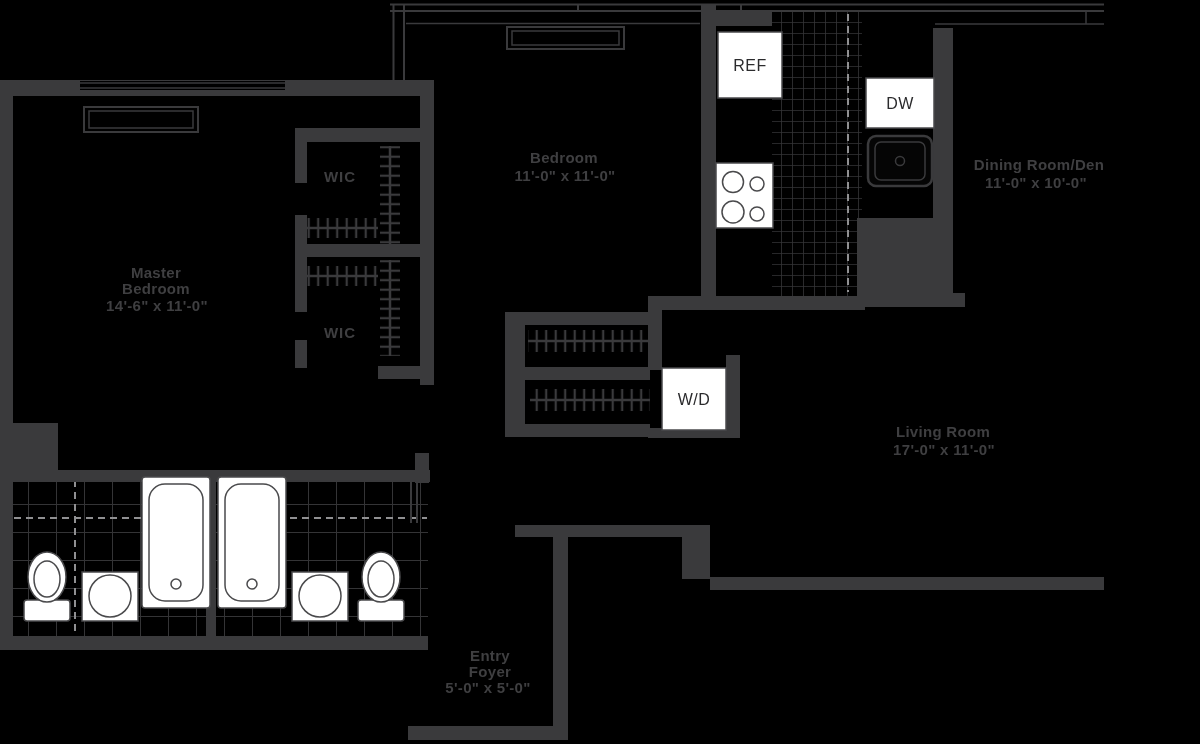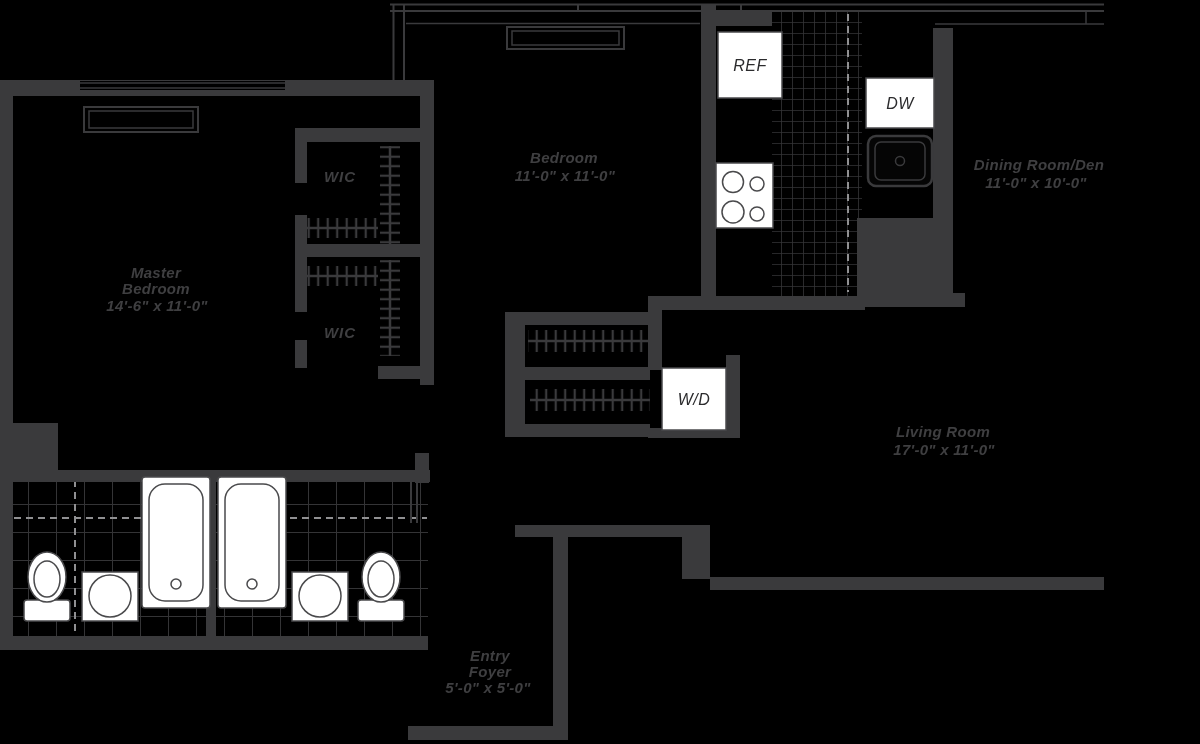--- a/index.html
+++ b/index.html
@@ -6,21 +6,21 @@
     --bg:#000000;
     --wall:#3a3a3c;
     --label:#3f3f41;
     --fixfill:#ffffff;
     --fixline:#4a4a4c;
     --tile:#343436;
     --dash:#909092;
     --fixtext:#2b2b2d;
   }
   html,body{margin:0;padding:0;background:var(--bg);}
-  .stage{width:1104px;height:744px;position:relative;background:var(--bg);overflow:hidden;font-style:italic;}
+  .stage{width:1104px;height:744px;position:relative;background:var(--bg);overflow:hidden;}
   svg{display:block;}
   .wall{fill:var(--wall);stroke:none;}
   .thin{stroke:var(--wall);stroke-width:2;fill:none;}
   .thin15{stroke:var(--wall);stroke-width:1.5;fill:none;}
   .fix{fill:var(--fixfill);stroke:var(--fixline);stroke-width:1.5;}
   .fixo{fill:none;stroke:var(--fixline);stroke-width:1.5;}
   .sink{fill:#050505;stroke:var(--wall);stroke-width:2.5;}
   .sinki{fill:none;stroke:var(--wall);stroke-width:1.5;}
   .dash{stroke:var(--dash);stroke-width:2;fill:none;stroke-dasharray:7 5;}
   .rod{stroke:var(--wall);stroke-width:2.5;fill:none;}

